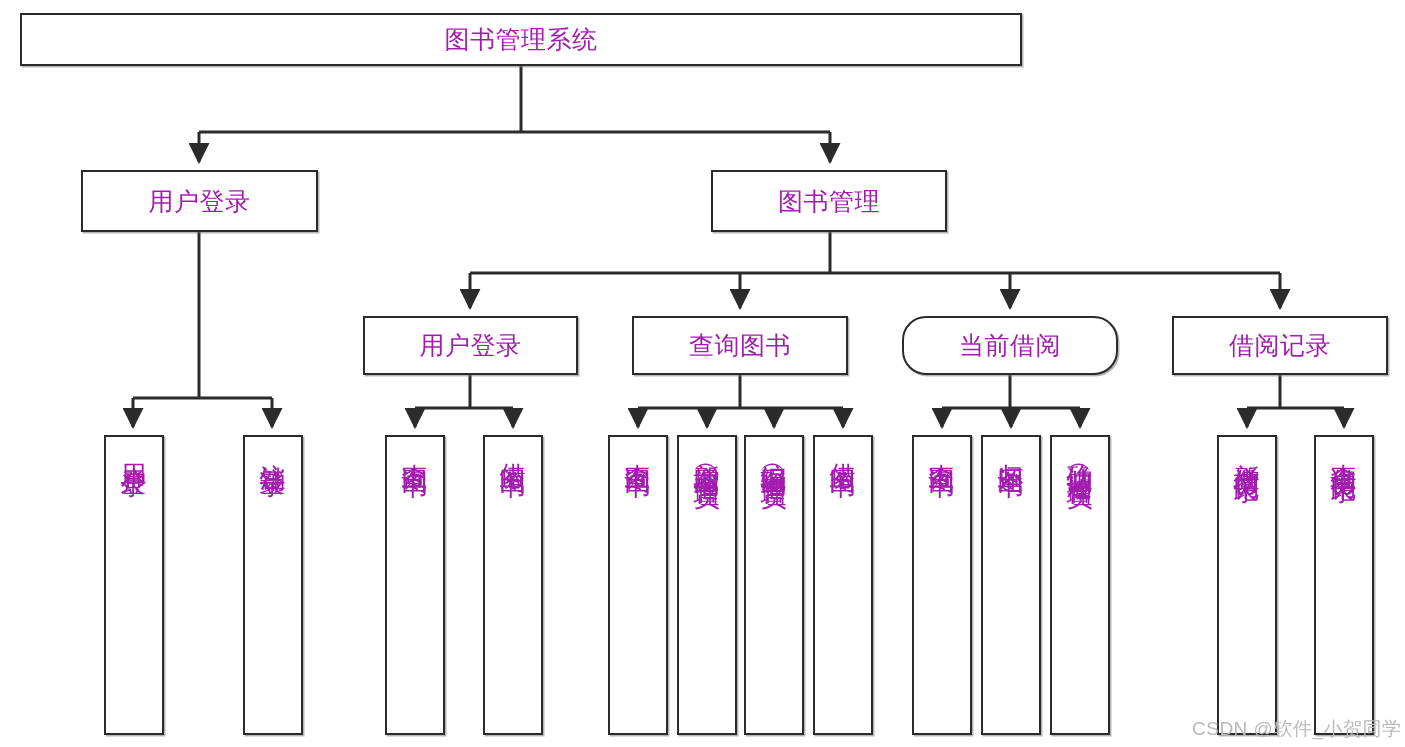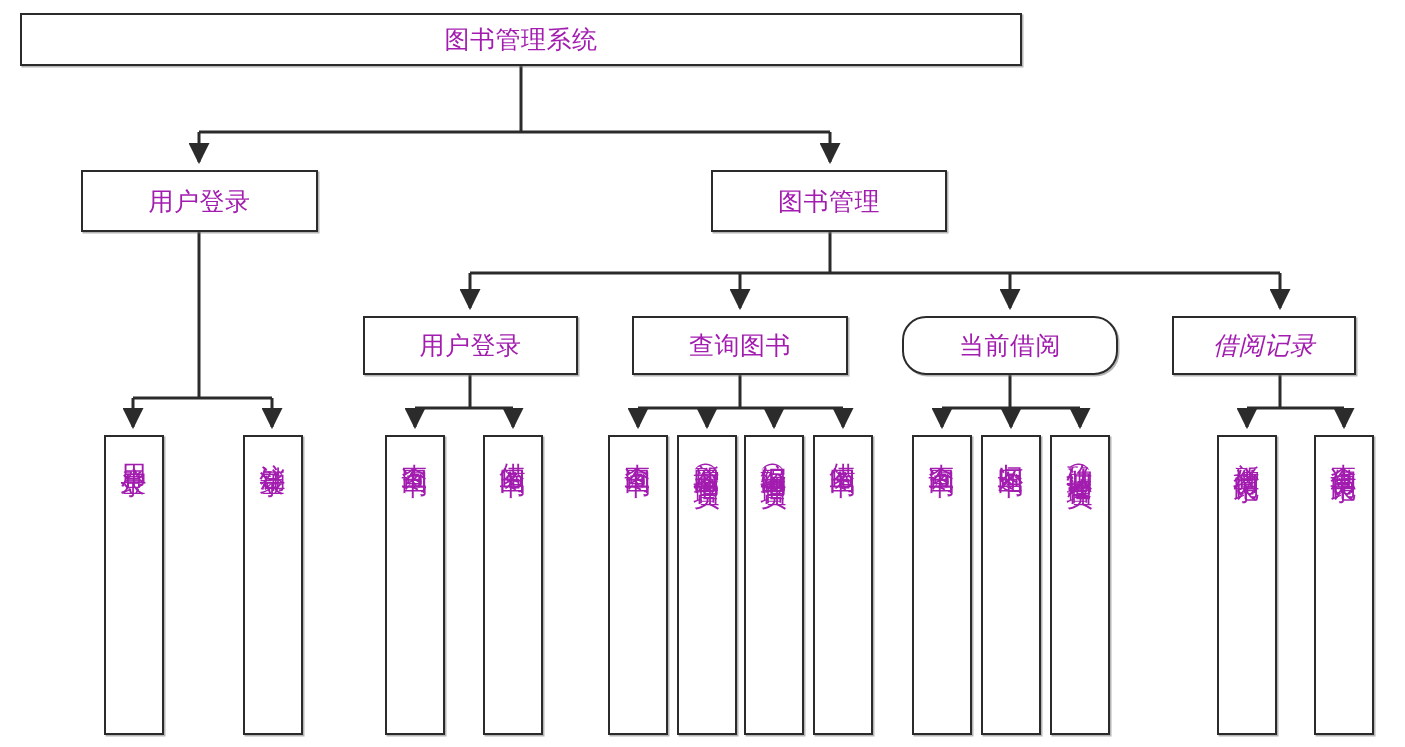--- a/index.html
+++ b/index.html
@@ -135,21 +135,21 @@
       </div>
       <div class="node horiz" style="left: 363px; top: 316px; width: 215px; height: 59px;">
         <span class="label">用户登录</span>
       </div>
       <div class="node horiz" style="left: 632px; top: 316px; width: 216px; height: 59px;">
         <span class="label">查询图书</span>
       </div>
       <div class="node horiz" style="left: 902px; top: 316px; width: 216px; height: 59px; border-radius: 24px;">
         <span class="label">当前借阅</span>
       </div>
-      <div class="node horiz" style="left: 1172px; top: 316px; width: 184px; height: 59px; font-style: italic;">
+      <div class="node horiz" style="left: 1172px; top: 316px; width: 216px; height: 59px;">
         <span class="label">借阅记录</span>
       </div>
       <div class="node vert" style="left: 104px; top: 435px; width: 60px; height: 300px;">
         <span class="label">用户登录</span>
       </div>
       <div class="node vert" style="left: 243px; top: 435px; width: 60px; height: 300px;">
         <span class="label">注销登录</span>
       </div>
       <div class="node vert" style="left: 385px; top: 435px; width: 60px; height: 300px;">
         <span class="label">查询图书</span>
@@ -179,13 +179,14 @@
         <span class="label">确认归还（管理员）</span>
       </div>
       <div class="node vert" style="left: 1217px; top: 435px; width: 60px; height: 300px;">
         <span class="label">新增借阅记录</span>
       </div>
       <div class="node vert" style="left: 1314px; top: 435px; width: 60px; height: 300px;">
         <span class="label">查询借阅记录</span>
       </div>
     </div>
 
+  <div id="watermark">CSDN @软件_小贺同学</div>
 </div>
 
 </body></html>

